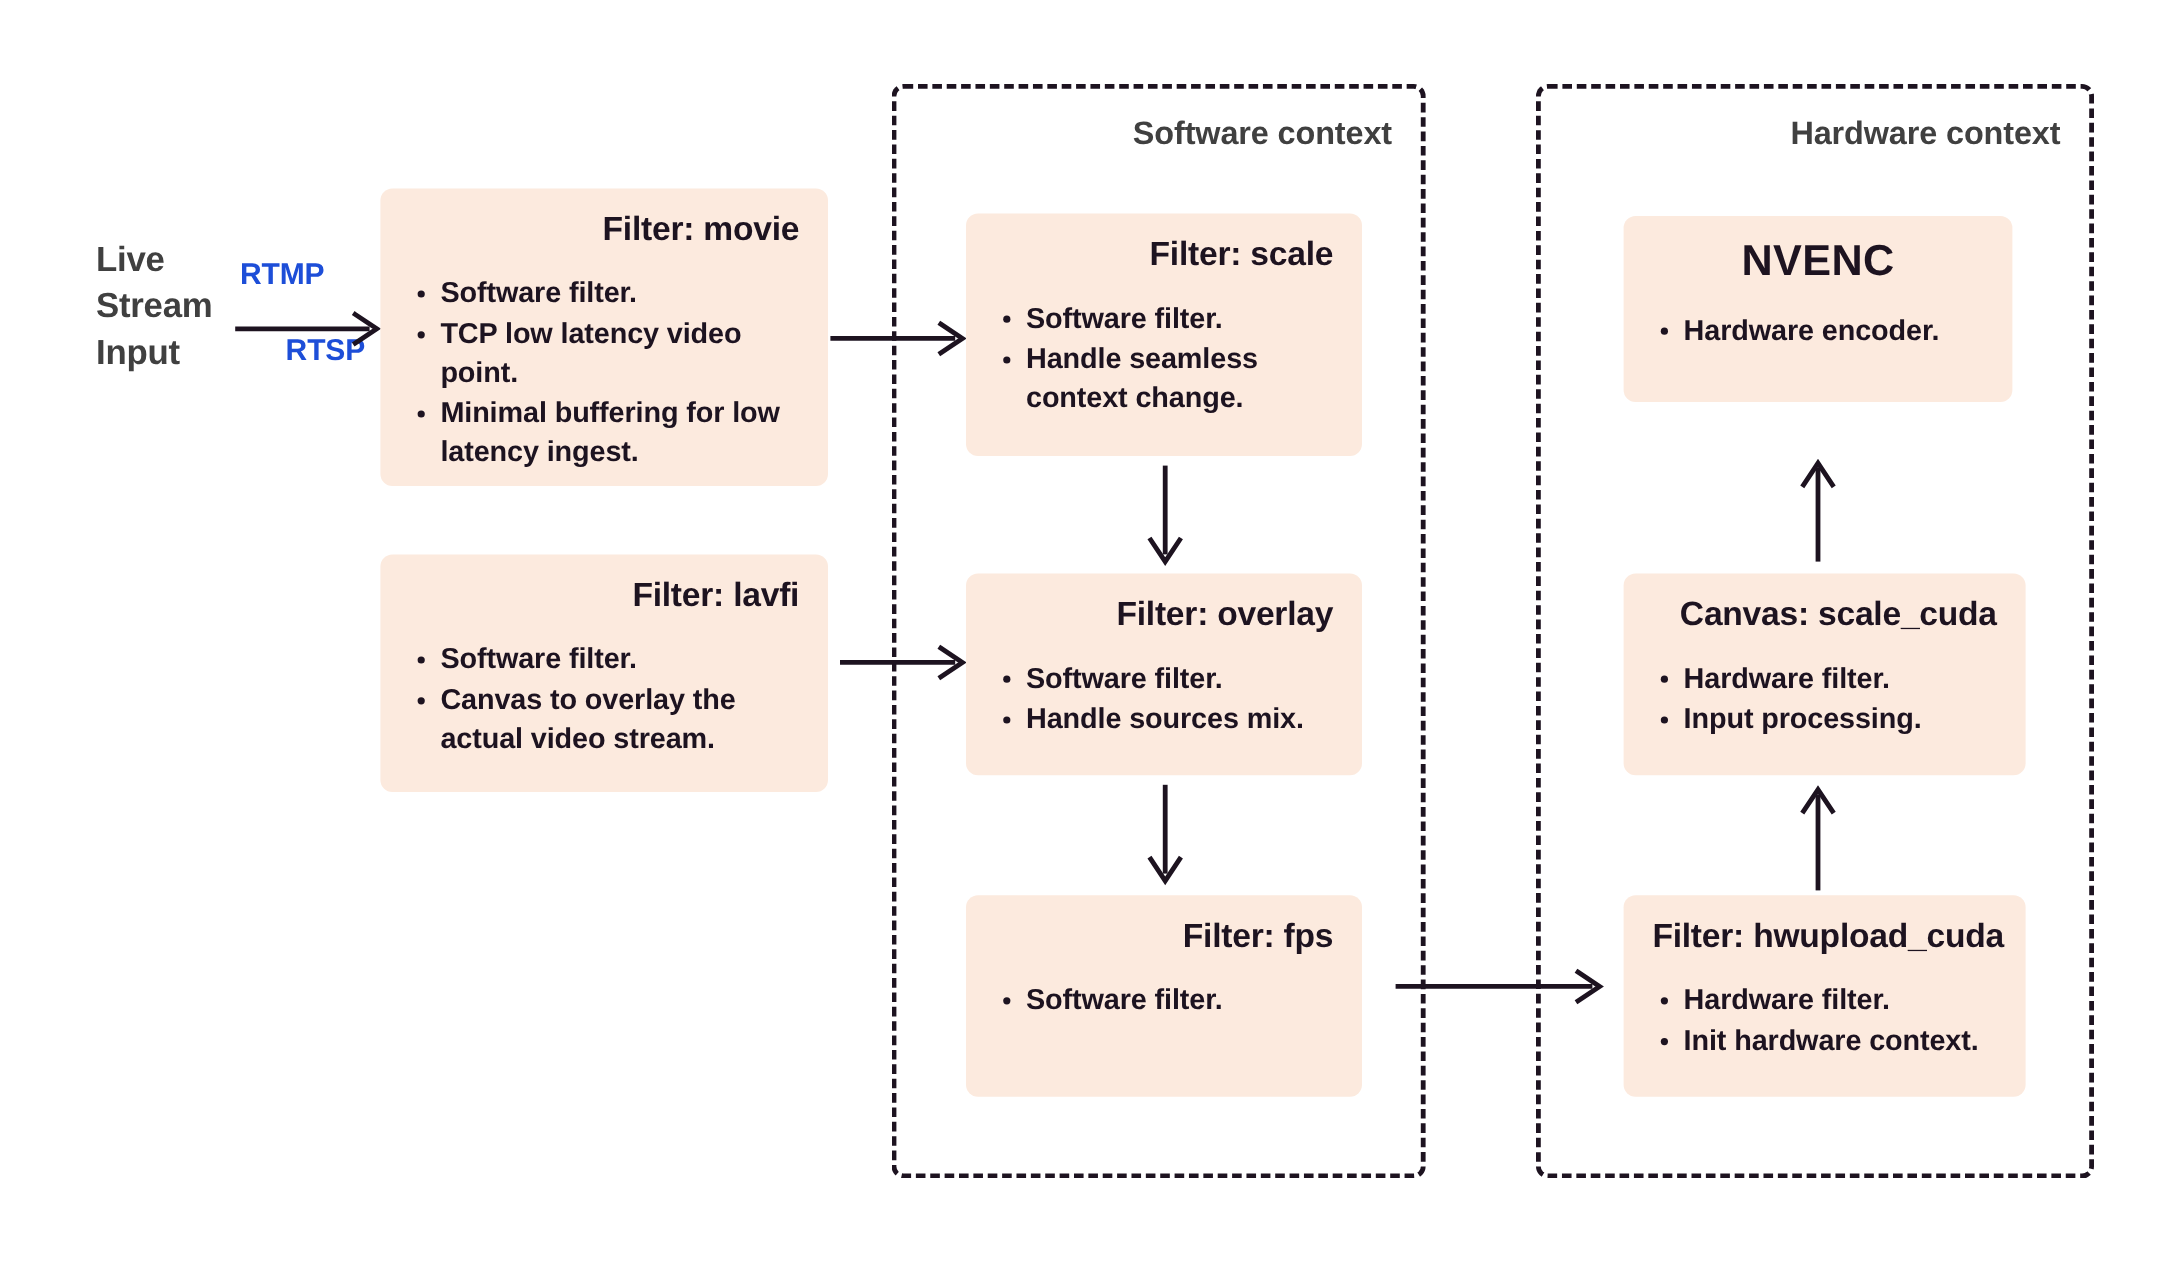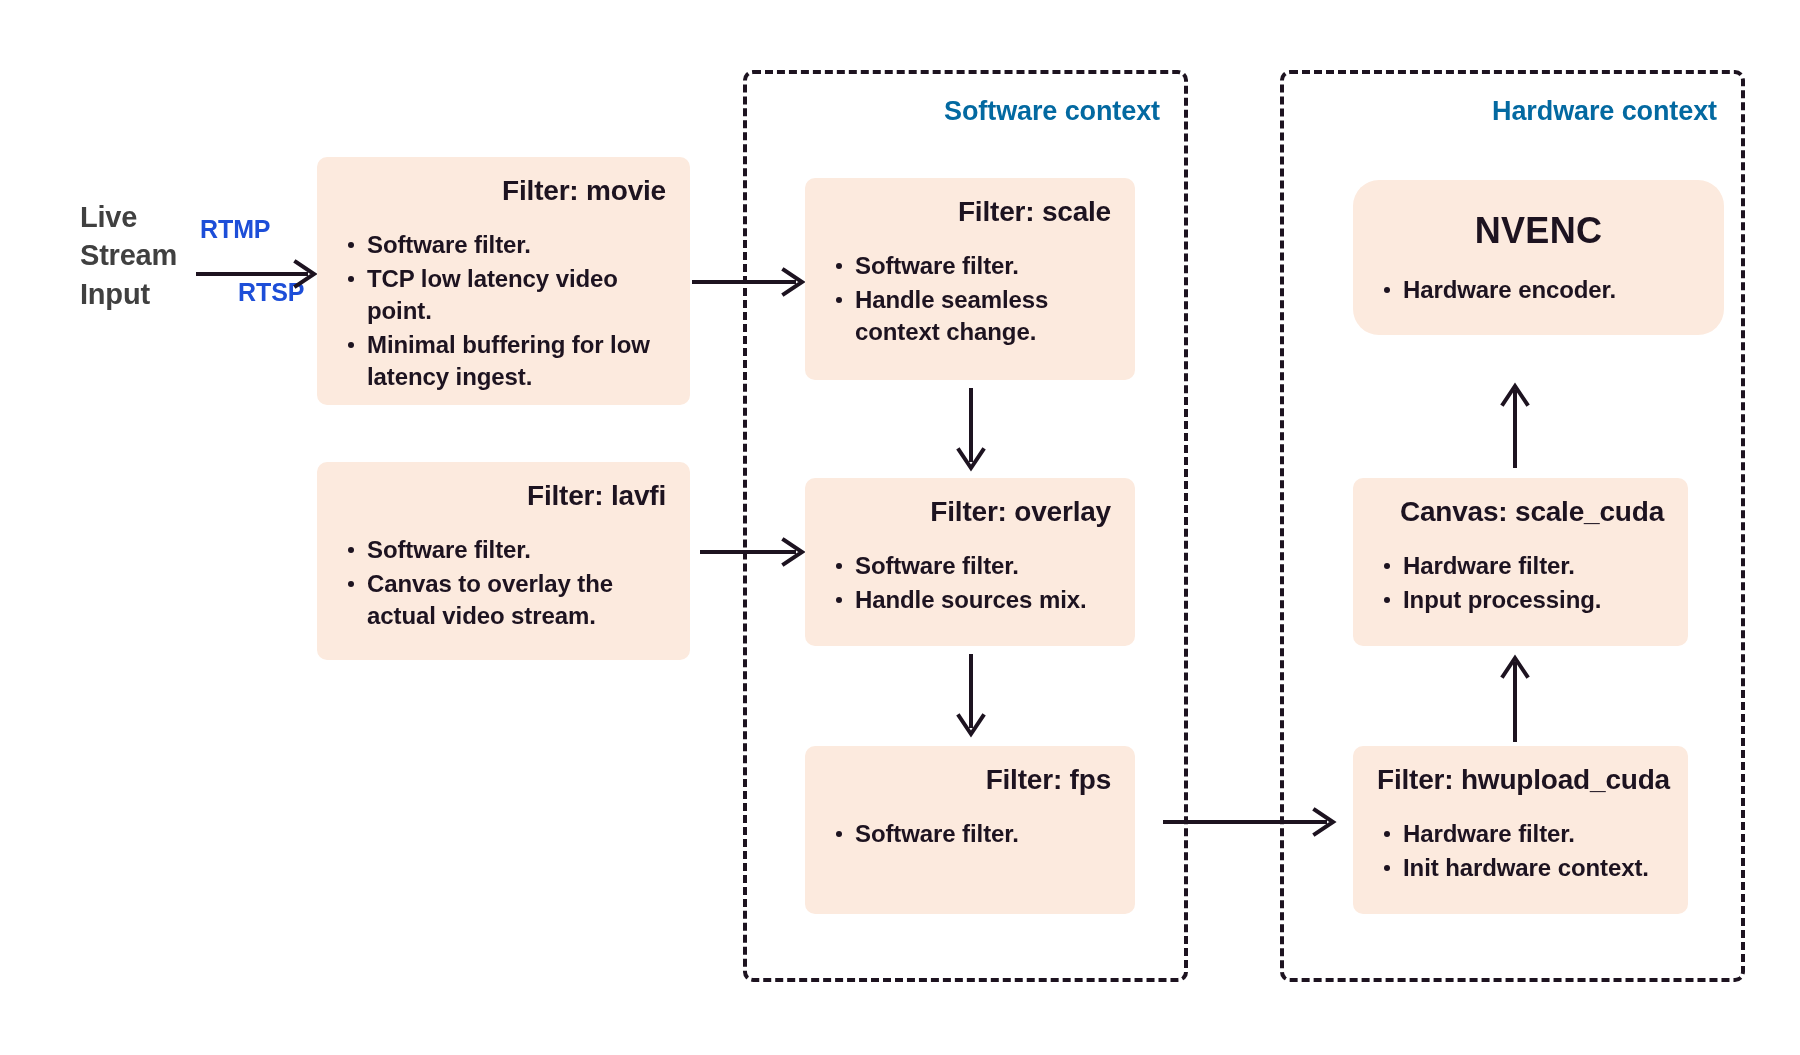--- a/index.html
+++ b/index.html
@@ -27,21 +27,21 @@
     border-radius: 10px;
     box-sizing: border-box;
   }
   .context-label {
     position: absolute;
     top: 22px;
     right: 24px;
     font-size: 27px;
     font-weight: 600;
     letter-spacing: -0.1px;
-    color: #0369a1;
+    color: #404040;
     white-space: nowrap;
     margin-left: 12px;
   }
 
   
   .card {
     position: absolute;
     background: #fceade;
     border-radius: 10px;
     box-sizing: border-box;
@@ -206,21 +206,21 @@
     </ul>
   </div>
 
   <div class="arrow" style="left:1163px; top:806px;">
     <svg width="180" height="32" viewBox="0 0 180 32">
       <line x1="0" y1="16" x2="164" y2="16" stroke="#1d1320" stroke-width="4"></line>
       <polyline points="152,4 170,16 152,28" fill="none" stroke="#1d1320" stroke-width="4" stroke-linecap="square" stroke-linejoin="miter"></polyline>
     </svg>
   </div>
 
-  <div class="card" style="left:1353px; top:180px; width:371px; height:155px; padding-top:30px;border-radius:26px;">
+  <div class="card" style="left:1353px; top:180px; width:324px; height:155px; padding-top:16px;">
     <div class="card-title center">NVENC</div>
     <ul class="card-list">
       <li>Hardware encoder.</li>
     </ul>
   </div>
 
   <div class="arrow" style="left:1499px; top:378px;">
     <svg width="32" height="90" viewBox="0 0 32 90">
       <line x1="16" y1="90" x2="16" y2="12" stroke="#1d1320" stroke-width="4"></line>
       <polyline points="4,26 16,8 28,26" fill="none" stroke="#1d1320" stroke-width="4" stroke-linecap="square" stroke-linejoin="miter"></polyline>

